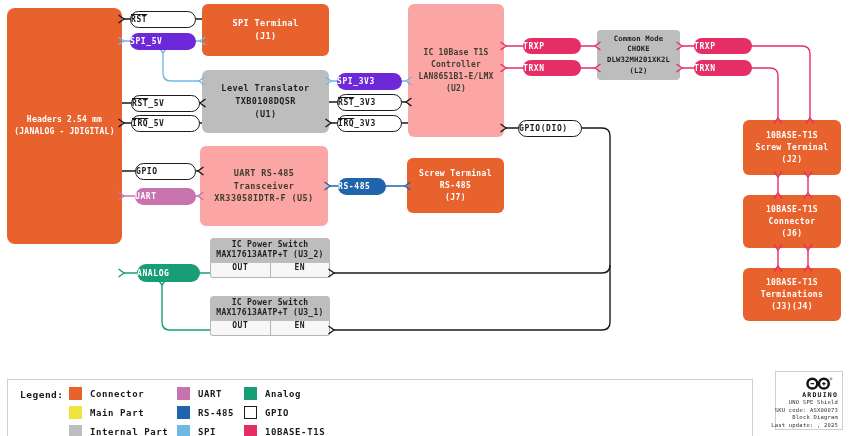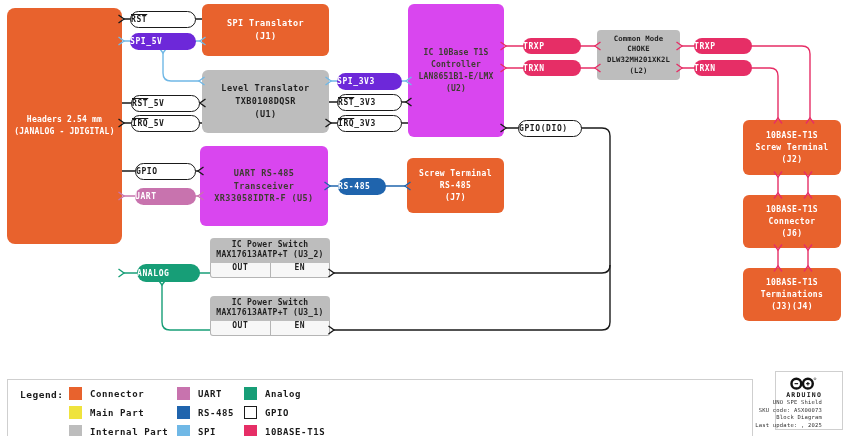--- a/index.html
+++ b/index.html
@@ -3,21 +3,21 @@
 <meta charset="utf-8">
 <style>
   html,body{margin:0;padding:0;background:#fff}
   #canvas{position:relative;width:850px;height:436px;background:#fff;overflow:hidden;
           font-family:"DejaVu Sans Mono","Liberation Mono",monospace}
   
   .block{position:absolute;border-radius:6px;display:flex;align-items:center;justify-content:center;
          text-align:center;font-weight:bold;font-size:8.5px;letter-spacing:.4px;line-height:1.5;
          z-index:1;box-sizing:border-box;padding:2px}
   .orange{background:#E8622D;color:#fff}
-  .yellow{background:#d946ef;color:#3d3d30}
+  .yellow{background:#fca5a5;color:#3d3d30}
   .gray{background:#BDBDBD;color:#1f1f1f}
   .small{font-size:7.3px;letter-spacing:.1px;line-height:1.45}
   .pre{white-space:pre-line}
   
   .psw{position:absolute;z-index:1;box-sizing:border-box}
   .psw-head{background:#BDBDBD;color:#1f1f1f;border-radius:4px 4px 0 0;text-align:center;
             font-weight:bold;font-size:8px;letter-spacing:.3px;line-height:1.3;padding:2px 0}
   .psw-cells{display:flex;border:1px solid #b5b5b5;border-top:none;background:#f7f7f7;border-radius:0 0 3px 3px}
   .psw-cell{flex:1;text-align:center;font-weight:bold;font-size:8px;letter-spacing:.5px;color:#222;
             padding:0 0 5px 0}
@@ -34,36 +34,36 @@
   .ov{text-decoration:overline}
   
   #wires{position:absolute;left:0;top:0;z-index:2;pointer-events:none}
   
   .panel{position:absolute;background:#fff;border:1.5px solid #cfcfcf;box-sizing:border-box;z-index:1}
   .legend-title{position:absolute;left:12px;top:9px;font-weight:bold;font-size:9.5px;letter-spacing:.5px;color:#1a1a1a}
   .legend-item{position:absolute;display:flex;align-items:center;height:13px}
   .swatch{width:13px;height:13px;box-sizing:border-box;margin-right:8px}
   .legend-label{font-weight:bold;font-size:9px;letter-spacing:.6px;color:#1a1a1a;white-space:nowrap}
   
-  .brandbox{display:flex;flex-direction:column;align-items:flex-end;padding:5px 20px 0 0}
+  .brandbox{display:flex;flex-direction:column;align-items:flex-end;padding:5px 4px 0 0}
   .brand-name{font-weight:bold;font-size:6.5px;letter-spacing:1.2px;color:#111;margin-top:1px}
   .brand-line{font-size:5.5px;line-height:1.35;color:#333;text-align:right;letter-spacing:.2px;white-space:nowrap}
 </style>
 </head>
 <body>
 
 <div id="canvas">
 
   <div class="block orange" style="left:7px;top:8px;width:115px;height:236px;border-radius:8px;font-size:8px;letter-spacing:.2px">
     <span class="pre">Headers 2.54 mm
 (JANALOG - JDIGITAL)</span>
   </div>
 
   <div class="block orange" style="left:202px;top:4px;width:127px;height:52px">
-    <span class="pre">SPI Translator
+    <span class="pre">SPI Terminal
 (J1)</span>
   </div>
 
   <div class="block gray" style="left:202px;top:70px;width:127px;height:63px">
     <span class="pre">Level Translator
 TXB0108DQSR
 (U1)</span>
   </div>
 
   <div class="block yellow" style="left:408px;top:4px;width:96px;height:133px;font-size:8px;letter-spacing:.2px">

